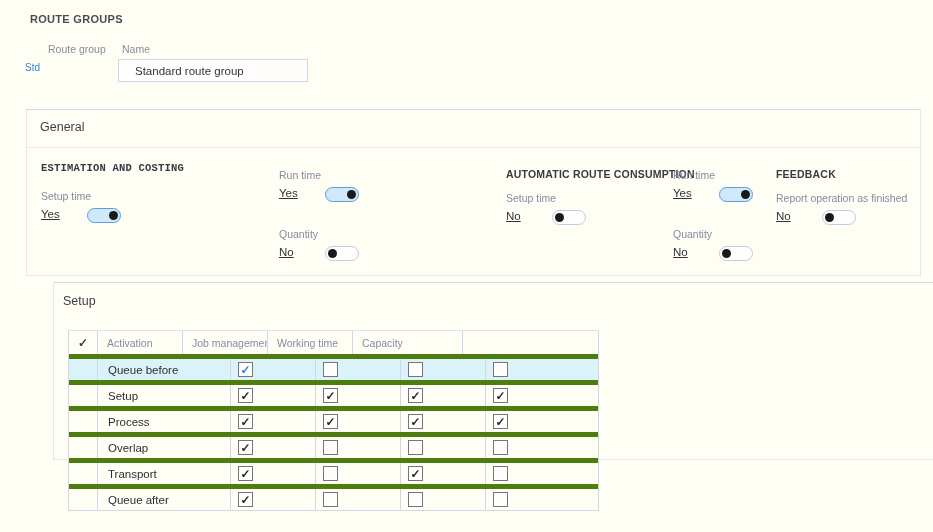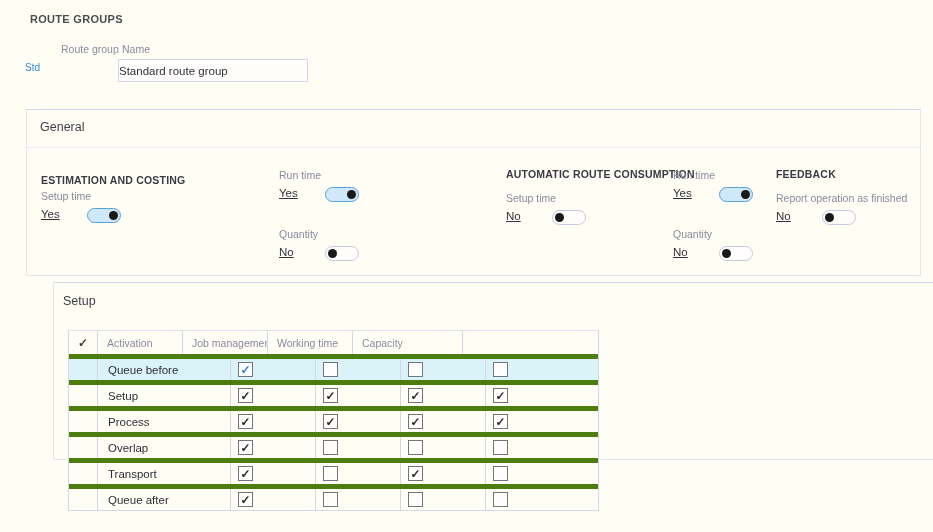--- a/index.html
+++ b/index.html
@@ -8,27 +8,27 @@
     font-family:"Liberation Sans", sans-serif;
     background:#fffef4;
     color:#33323c;
     position:relative;
   }
   .page-title {
     position:absolute; left:30px; top:13px;
     font-size:11px; font-weight:bold; color:#4c4b52; letter-spacing:.3px;
   }
   .field-label { position:absolute; font-size:10.5px; color:#8b89a0; }
-  .lbl-routegroup { left:33px; top:43px;padding-left:28px; }
+  .lbl-routegroup { left:20px; top:43px;padding-left:28px; }
   .lbl-name { left:122px; top:43px; }
   .link-value { position:absolute; left:25px; top:62px; font-size:10px; color:#3287d6; cursor:pointer; }
   .name-input {
     position:absolute; left:118px; top:59px; width:190px; height:23px;
     border:1px solid #d5d3e8; background:#fffefc; font-family:"Liberation Sans",sans-serif;
-    font-size:11.5px; color:#33323c; padding:0 0; outline:none;
+    font-size:11.5px; color:#33323c; padding:0 16px; outline:none;
   }
   .panel {
     position:absolute; left:26px; width:895px;
     border:1px solid #e7e5f3; border-top-color:#d7d5e9; background:transparent;
   }
   .panel-general { top:109px; height:167px; }
   .panel-setup   { top:282px; height:178px;margin-left:27px; }
   .panel-title { position:absolute; left:13px; top:10px; font-size:12.5px; color:#3f3e48; cursor:pointer; }
   .panel-divider { position:absolute; left:0; right:0; top:37px; height:1px; background:#eae8f5; }
   .gcol { position:absolute; top:0; }
@@ -77,21 +77,21 @@
 <div class="field-label lbl-routegroup">Route group</div>
 <div class="link-value">Std</div>
 <div class="field-label lbl-name">Name</div>
 <input class="name-input" type="text" value="Standard route group" style="">
 
 <div class="panel panel-general">
   <div class="panel-title">General</div>
   <div class="panel-divider"></div>
 
   <div class="gcol gcol-1">
-    <div class="group-header" style="top:64px;">ESTIMATION AND COSTING</div>
+    <div class="group-header" style="top:52px;font-family:Liberation Mono, monospace;">ESTIMATION AND COSTING</div>
     <div class="toggle-label" style="top:80px;">Setup time</div>
     <div class="toggle-row" style="top:98px;">
       <span class="toggle-value">Yes</span>
       <span class="toggle on">
           <span class="knob"></span>
         </span>
     </div>
   </div>
 
   <div class="gcol gcol-2">

